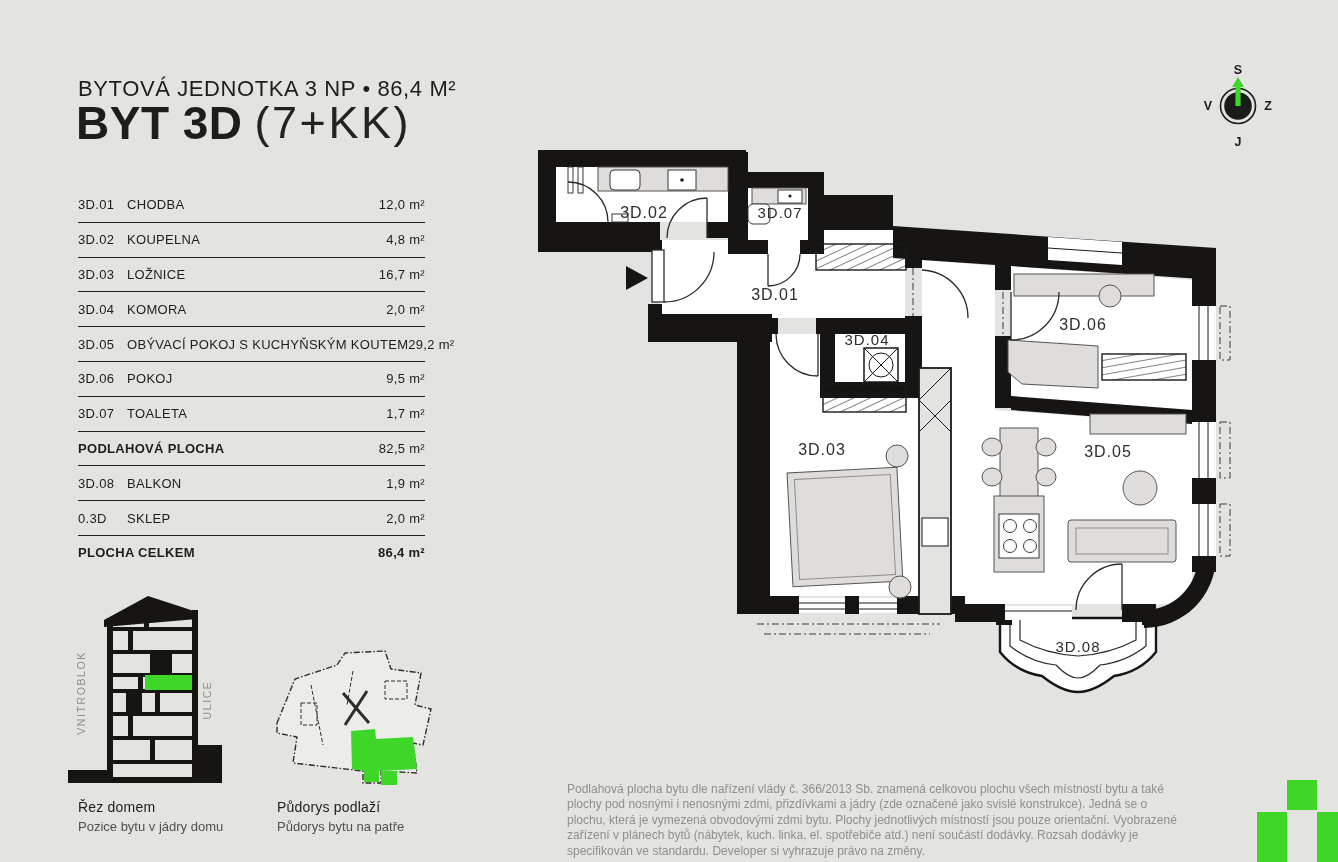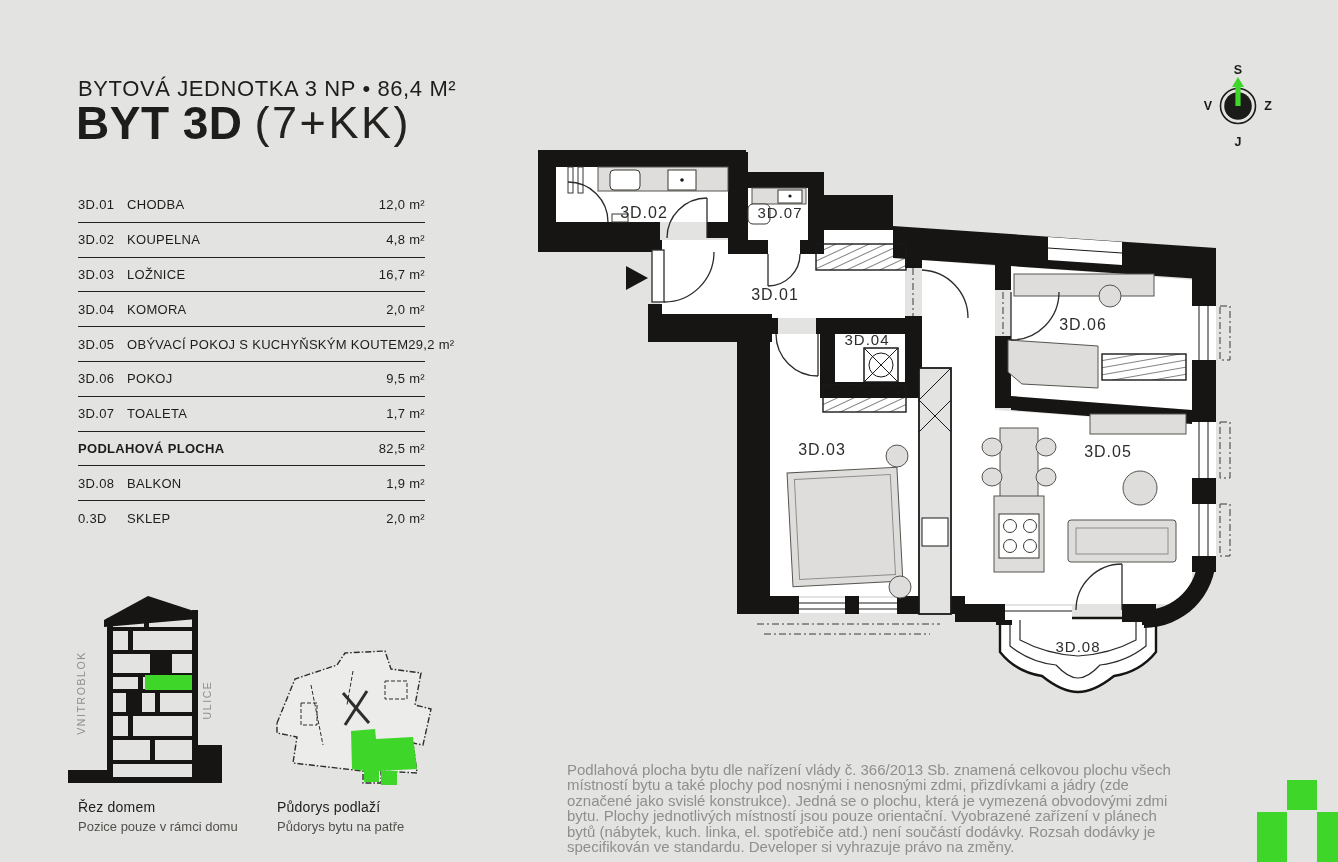--- a/index.html
+++ b/index.html
@@ -16,21 +16,21 @@
   .arow:last-child{border-bottom:none}
   .arow .code{width:49px;flex:none}
   .arow .lbl{flex:none;white-space:nowrap}
   .arow .val{margin-left:auto;flex:none}
   .arow.strong .lbl{font-weight:bold}
   .arow.total .lbl,.arow.total .val{font-weight:bold}
   
   .cap{font-size:14px;font-weight:normal;letter-spacing:.2px}
   .capsub{font-size:13px;color:#52504c}
   
-  .disclaimer{left:567px;top:762px;width:622px;font-size:15px;line-height:15.4px;color:#8f8f8d}
+  .disclaimer{left:567px;top:782px;width:622px;font-size:12px;line-height:15.4px;color:#8f8f8d}
   
   .logo-block{background:#3fd62a}
   
   .plan-label{font-family:"Liberation Sans",sans-serif;font-size:16px;fill:#2e2d2b;letter-spacing:1px;text-anchor:middle}
   .plan-label.sm{font-size:15px}
   .compass-letter{font-family:"Liberation Sans",sans-serif;font-size:12.5px;font-weight:bold;fill:#1b1b19;text-anchor:middle}
   .vert-label{font-family:"Liberation Sans",sans-serif;font-size:10.5px;fill:#8f8f8d;letter-spacing:1.6px;text-anchor:middle}
 </style>
 </head>
 <body>
@@ -83,20 +83,24 @@
     </div>
   <div class="arow">
       <span class="code">3D.08</span>
       <span class="lbl">BALKON</span>
       <span class="val">1,9 m²</span>
     </div>
   <div class="arow">
       <span class="code">0.3D</span>
       <span class="lbl">SKLEP</span>
       <span class="val">2,0 m²</span>
+    </div>
+  <div class="arow total">
+      <span class="lbl">PLOCHA CELKEM</span>
+      <span class="val">86,4 m²</span>
     </div>
 </div>
 
 <svg class="abs" style="left:60px;top:588px" width="200" height="212" viewBox="0 0 200 212">
   <g fill="#171513">
     <polygon points="44,32 88,8 137,24 137,31 44,39"></polygon>
     <rect x="47" y="30" width="6" height="165"></rect>
     <rect x="132" y="22" width="6" height="173"></rect>
     <rect x="47" y="39" width="91" height="4"></rect>
     <rect x="47" y="62" width="91" height="4"></rect>
@@ -133,21 +137,21 @@
   </g>
   <g stroke="#2e2d2b" stroke-width="3">
     <line x1="78" y1="48" x2="104" y2="78"></line>
     <line x1="102" y1="46" x2="80" y2="80"></line>
   </g>
   <polygon points="86,86 110,84 111,94 148,92 152,124 114,126 114,137 99,137 99,126 87,124" fill="#3fd62a"></polygon>
   <rect x="116" y="126" width="16" height="14" fill="#3fd62a"></rect>
 </svg>
 
 <div class="abs cap" style="left:78px;top:799px">Řez domem</div>
-<div class="abs capsub" style="left:78px;top:819px">Pozice pouze v rámci domu</div>
+<div class="abs capsub" style="left:78px;top:819px">Pozice bytu v jádry domu</div>
 <div class="abs cap" style="left:277px;top:799px">Půdorys podlaží</div>
 <div class="abs capsub" style="left:277px;top:819px">Půdorys bytu na patře</div>
 
 <svg class="abs" style="left:1196px;top:56px" width="84" height="96" viewBox="0 0 84 96">
   <text class="compass-letter" x="42" y="18">S</text>
   <text class="compass-letter" x="12" y="54">V</text>
   <text class="compass-letter" x="72" y="54">Z</text>
   <text class="compass-letter" x="42" y="90">J</text>
   <circle cx="42" cy="50" r="17.5" fill="none" stroke="#1b1b19" stroke-width="1.6"></circle>
   <circle cx="42" cy="50" r="13.8" fill="#1b1b19"></circle>

